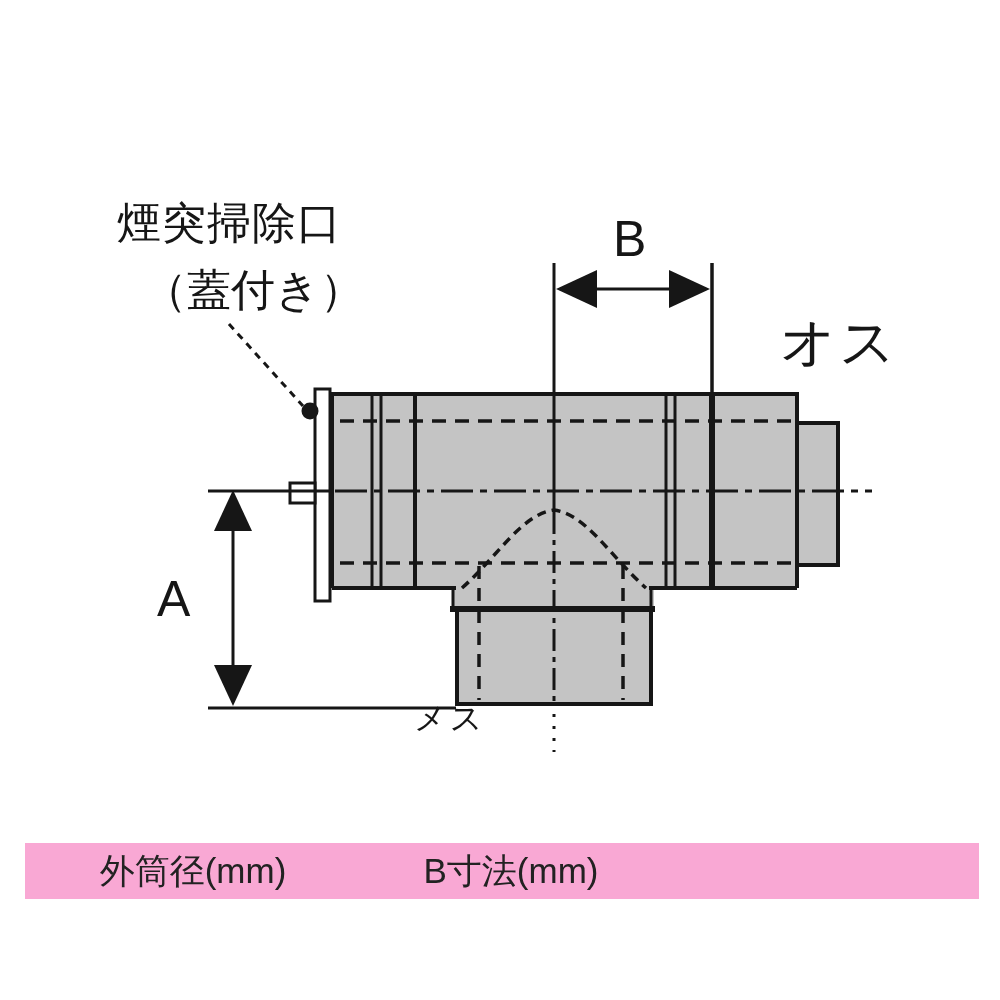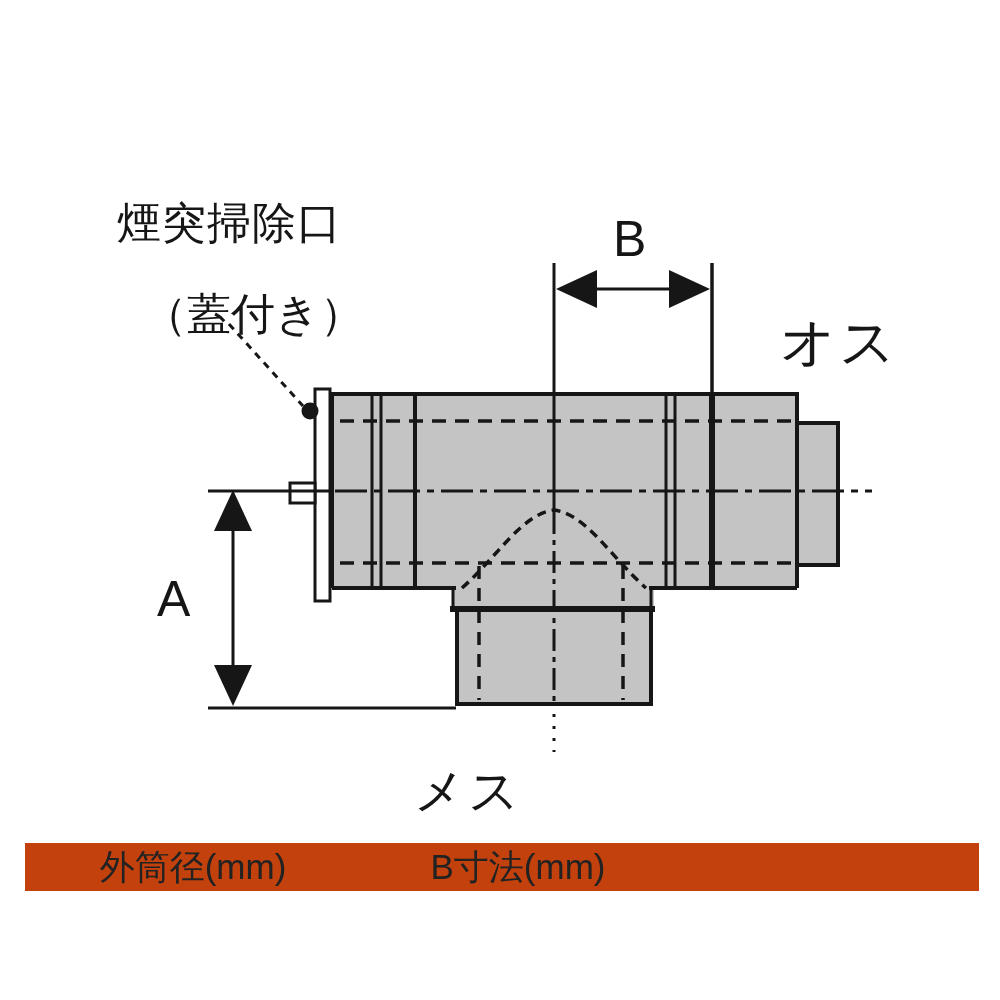--- a/index.html
+++ b/index.html
@@ -4,28 +4,28 @@
 <style>
   html,body{margin:0;padding:0;background:#fff;}
   .stage{
     position:relative;width:1000px;height:1000px;background:#fff;overflow:hidden;
     font-family:"Liberation Sans","DejaVu Sans",sans-serif;color:#161616;
   }
   .stage svg{position:absolute;left:0;top:0;}
   .lbl{position:absolute;line-height:1;white-space:nowrap;color:#161616;}
   .lbl-title{left:111px;top:82px;font-size:48px;letter-spacing:4px;}
   .lbl-callout1{left:117px;top:204px;font-size:44px;letter-spacing:1px;font-family:Liberation Mono, monospace;}
-  .lbl-callout2{left:143px;top:292px;font-size:44px;}
+  .lbl-callout2{left:143px;top:268px;font-size:44px;}
   .lbl-b{left:613px;top:214px;font-size:50px;}
   .lbl-a{left:157px;top:574px;font-size:50px;}
   .lbl-osu{left:780px;top:315px;font-size:55px;letter-spacing:3px;}
-  .lbl-mesu{left:414px;top:766px;font-size:50px;letter-spacing:3px;text-align:center;}
+  .lbl-mesu{left:414px;top:702px;font-size:32px;letter-spacing:3px;text-align:center;}
   .spec-table{position:absolute;left:25px;top:843px;width:954px;}
   .spec-row{display:grid;grid-template-columns:336px 300px 318px;}
-  .spec-head{background:#c2410c;height:48px;gap:7px;}
+  .spec-head{background:#f9a8d4;height:56px;}
   .spec-cell{display:flex;align-items:center;justify-content:center;}
   .spec-head .spec-cell{font-size:35px;color:#222;}
   .spec-vals{height:58px;margin-top:2px;}
   .spec-vals .spec-cell{font-size:38px;color:#111;}
   .ln{stroke:#161616;fill:none;}
 </style>
 </head>
 <body>
 
 <div class="stage">

